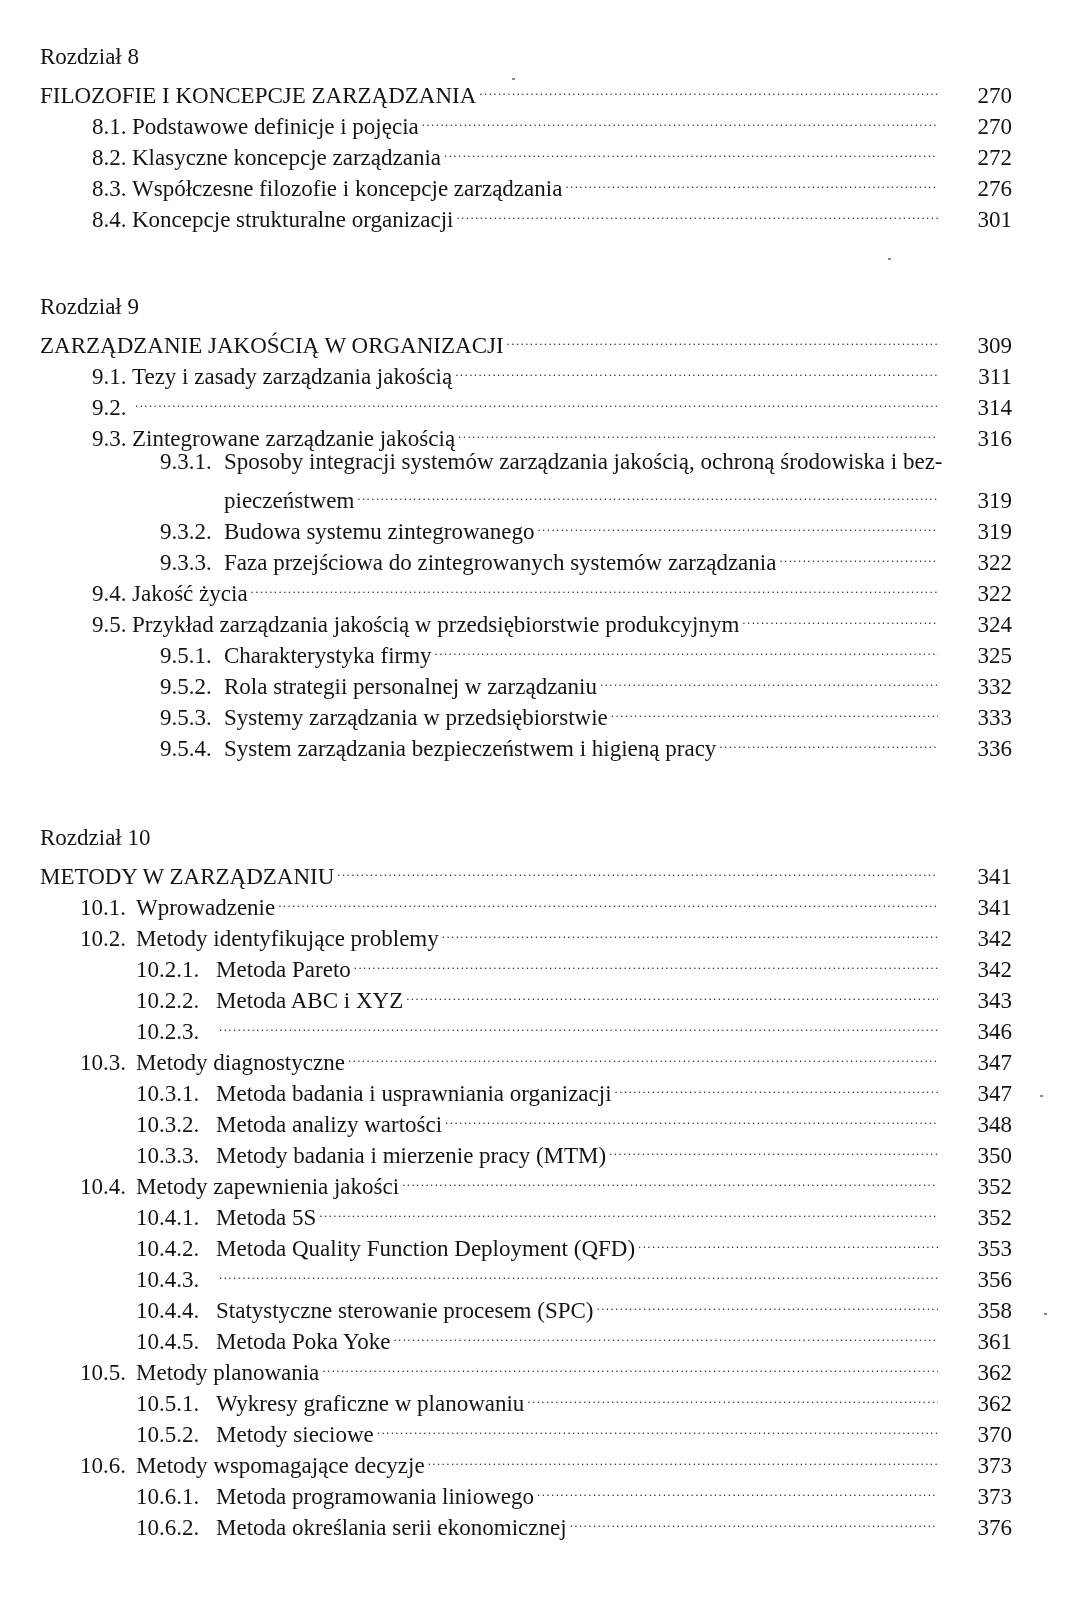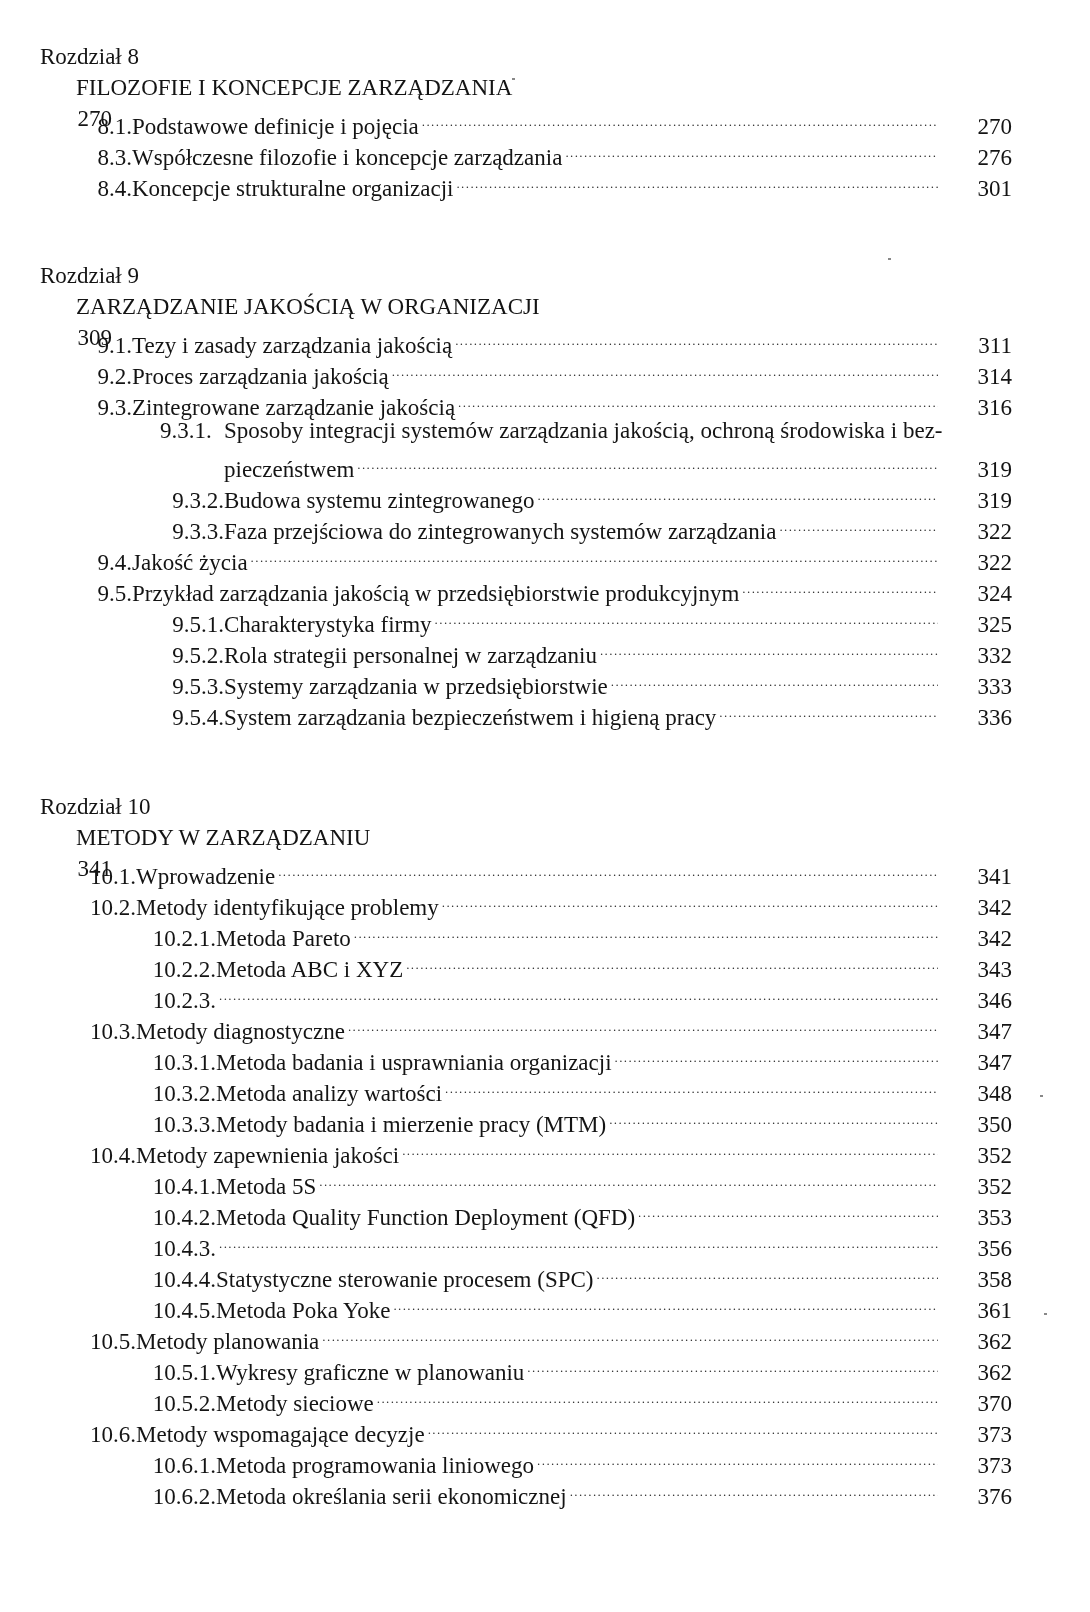--- a/index.html
+++ b/index.html
@@ -9,33 +9,33 @@
     color: #141414;
     font-size: 23px;
   }
   .page { position: absolute; left: 40px; top: 41px; width: 972px; }
   .chapter { position: relative; }
   .chapter-label { height: 31px; line-height: 31px; }
   .row {
     position: relative; display: flex; align-items: baseline;
     height: 31px; line-height: 31px; white-space: nowrap;
   }
-  .row .num { display: inline-block; flex: none; text-align: right; }
+  .row .num { display: inline-block; flex: none; }
   .row .title { flex: none; }
   .row .leader {
     flex: 1 1 auto; overflow: hidden; margin: 0 2px 0 3px;
     height: 31px; position: relative;
   }
   .row .leader::before {
     content: ".....................................................................................................................................................................................................................................................................";
     position: absolute; left: 0; bottom: 6px; letter-spacing: 1.4px;
     font-size: 13px; line-height: 13px; color: #333;
   }
   .row .page-no { flex: none; text-align: right; min-width: 36px; margin-left: 36px; }
-  .lvl0 { padding-left: 0; flex-direction: column; }
+  .lvl0 { padding-left: 0; }
   .lvl1 { padding-left: 52px; }
   .lvl1 .num { width: 40px; }
   .lvl2 { padding-left: 120px; }
   .lvl2 .num { width: 64px; }
   .ch10 .lvl1 { padding-left: 40px; }
   .ch10 .lvl1 .num { width: 56px; }
   .ch10 .lvl2 { padding-left: 96px; }
   .ch10 .lvl2 .num { width: 80px; }
   .wrap-first { height: 31px; line-height: 31px; white-space: nowrap; padding-left: 120px; }
   .wrap-first .num { display: inline-block; width: 64px; }
@@ -56,20 +56,26 @@
       <span class="leader"></span>
       <span class="page-no">270</span>
     </div>
     <div class="row lvl1">
       <span class="num">8.1.</span>
       <span class="title">Podstawowe definicje i pojęcia</span>
       <span class="leader"></span>
       <span class="page-no">270</span>
     </div>
     <div class="row lvl1">
+      <span class="num">8.2.</span>
+      <span class="title">Klasyczne koncepcje zarządzania</span>
+      <span class="leader"></span>
+      <span class="page-no">272</span>
+    </div>
+    <div class="row lvl1">
       <span class="num">8.3.</span>
       <span class="title">Współczesne filozofie i koncepcje zarządzania</span>
       <span class="leader"></span>
       <span class="page-no">276</span>
     </div>
     <div class="row lvl1">
       <span class="num">8.4.</span>
       <span class="title">Koncepcje strukturalne organizacji</span>
       <span class="leader"></span>
       <span class="page-no">301</span>
@@ -86,21 +92,20 @@
       <span class="page-no">309</span>
     </div>
     <div class="row lvl1">
       <span class="num">9.1.</span>
       <span class="title">Tezy i zasady zarządzania jakością</span>
       <span class="leader"></span>
       <span class="page-no">311</span>
     </div>
     <div class="row lvl1">
       <span class="num">9.2.</span>
-      <span class="title">Proces zarządzania jakością</span>
       <span class="leader"></span>
       <span class="page-no">314</span>
     </div>
     <div class="row lvl1">
       <span class="num">9.3.</span>
       <span class="title">Zintegrowane zarządzanie jakością</span>
       <span class="leader"></span>
       <span class="page-no">316</span>
     </div>
     <div>

